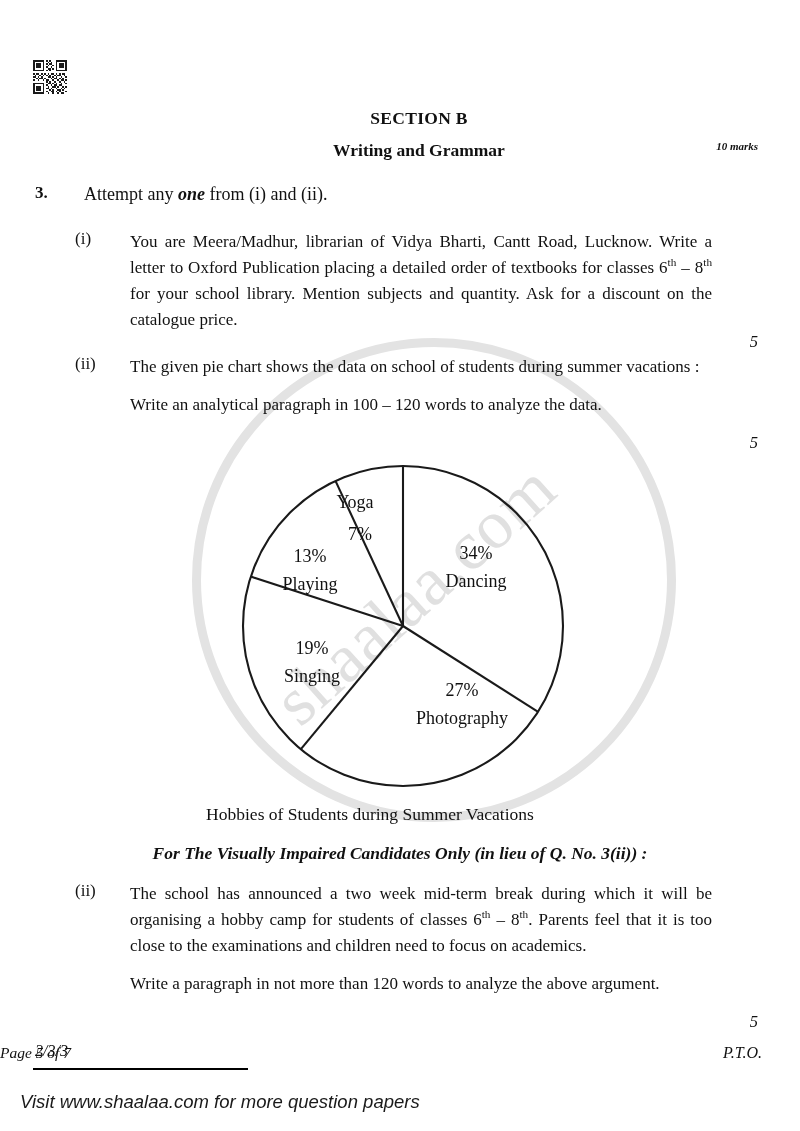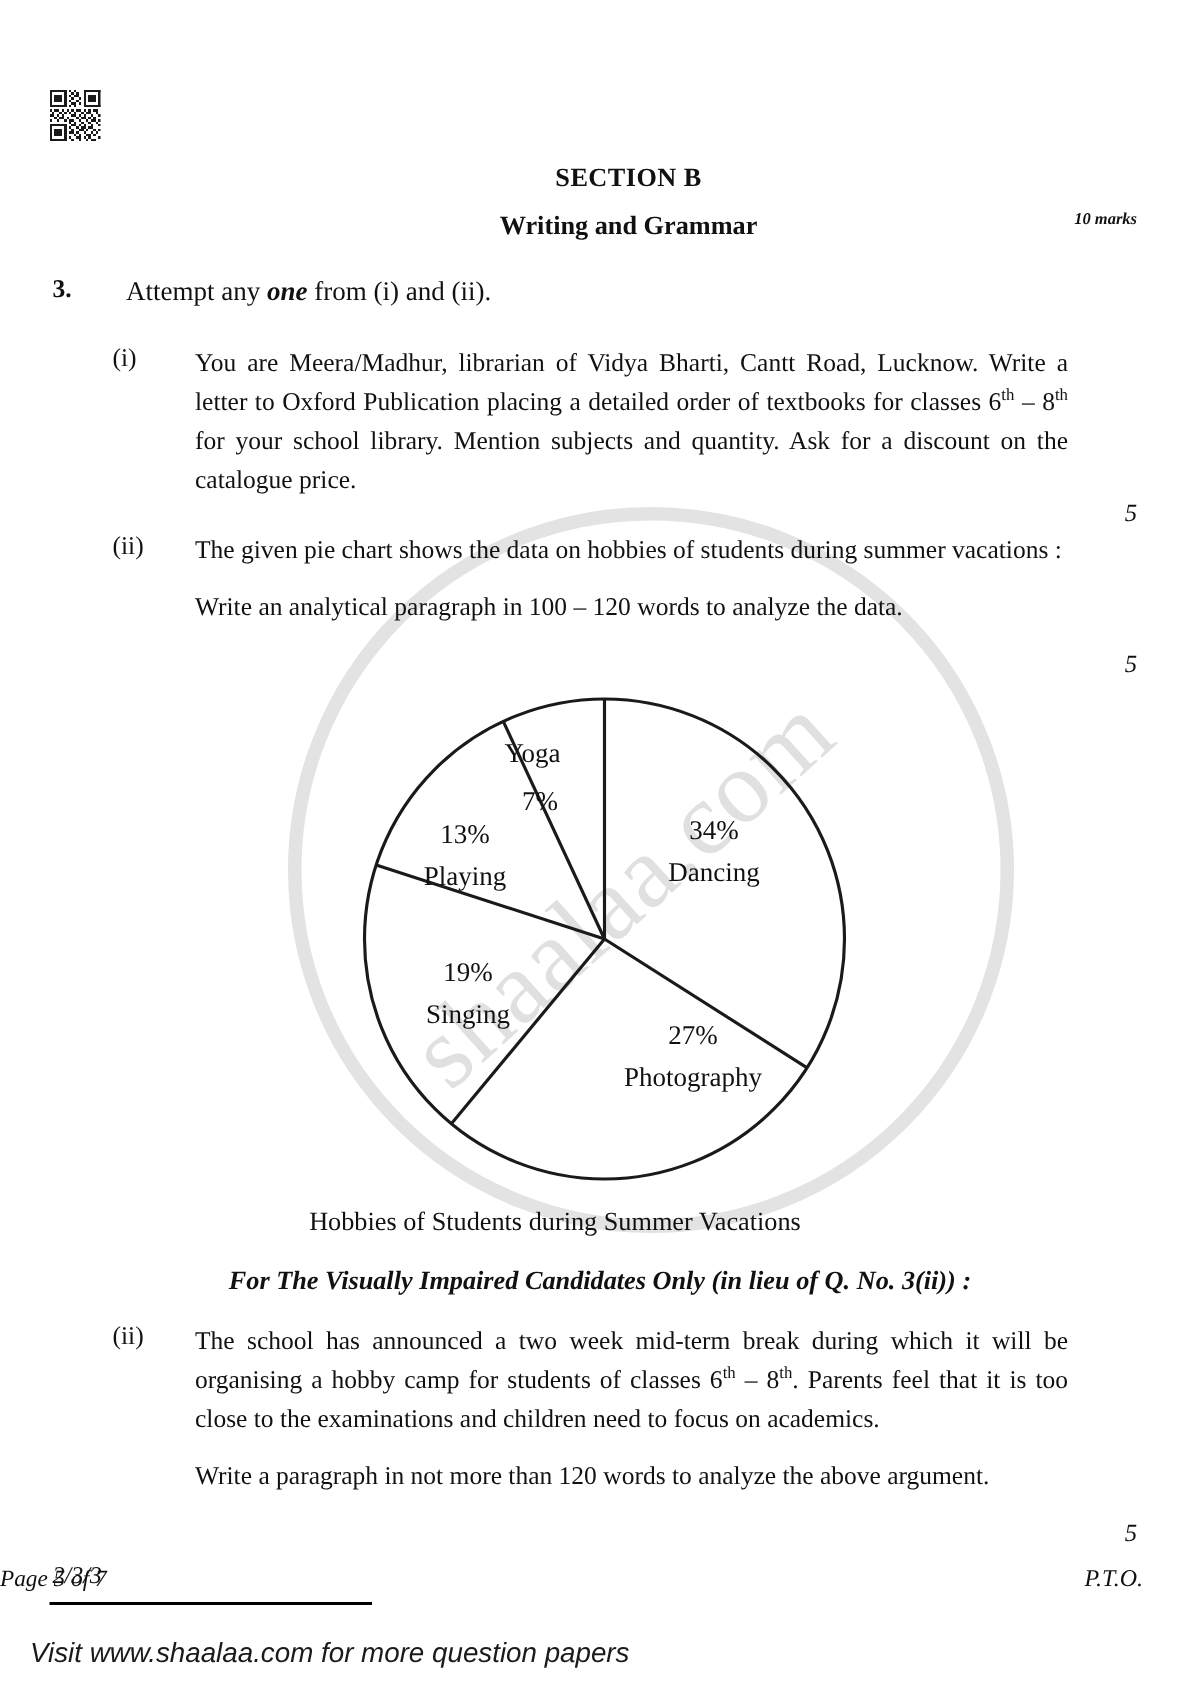--- a/index.html
+++ b/index.html
@@ -382,21 +382,21 @@
       <span class="roman">(i)</span>
       <div class="subq-body">
         <p><span>You are Meera/Madhur, librarian of Vidya Bharti, Cantt Road, Lucknow. Write a letter to Oxford Publication placing a detailed order of textbooks for classes 6</span><sup>th</sup><span> – 8</span><sup>th</sup><span> for your school library. Mention subjects and quantity. Ask for a discount on the catalogue price.</span></p>
       </div>
       <span class="marks" style="top:103px;">5</span>
     </div>
 
     <div class="subq" style="margin-top:21px;">
       <span class="roman">(ii)</span>
       <div class="subq-body">
-        <p>The given pie chart shows the data on hobbies of students during summer vacations :</p>
+        <p>The given pie chart shows the data on school of students during summer vacations :</p>
         <p>Write an analytical paragraph in 100 – 120 words to analyze the data.</p>
       </div>
       <span class="marks" style="top:79px;">5</span>
     </div>
   </div>
 
   <div id="pie-figure">
     <svg id="pie-svg" width="340" height="340" viewBox="0 0 340 340">
 
       <circle cx="173" cy="170" r="160" fill="none" stroke="#1a1a1a" stroke-width="2.1"></circle>

